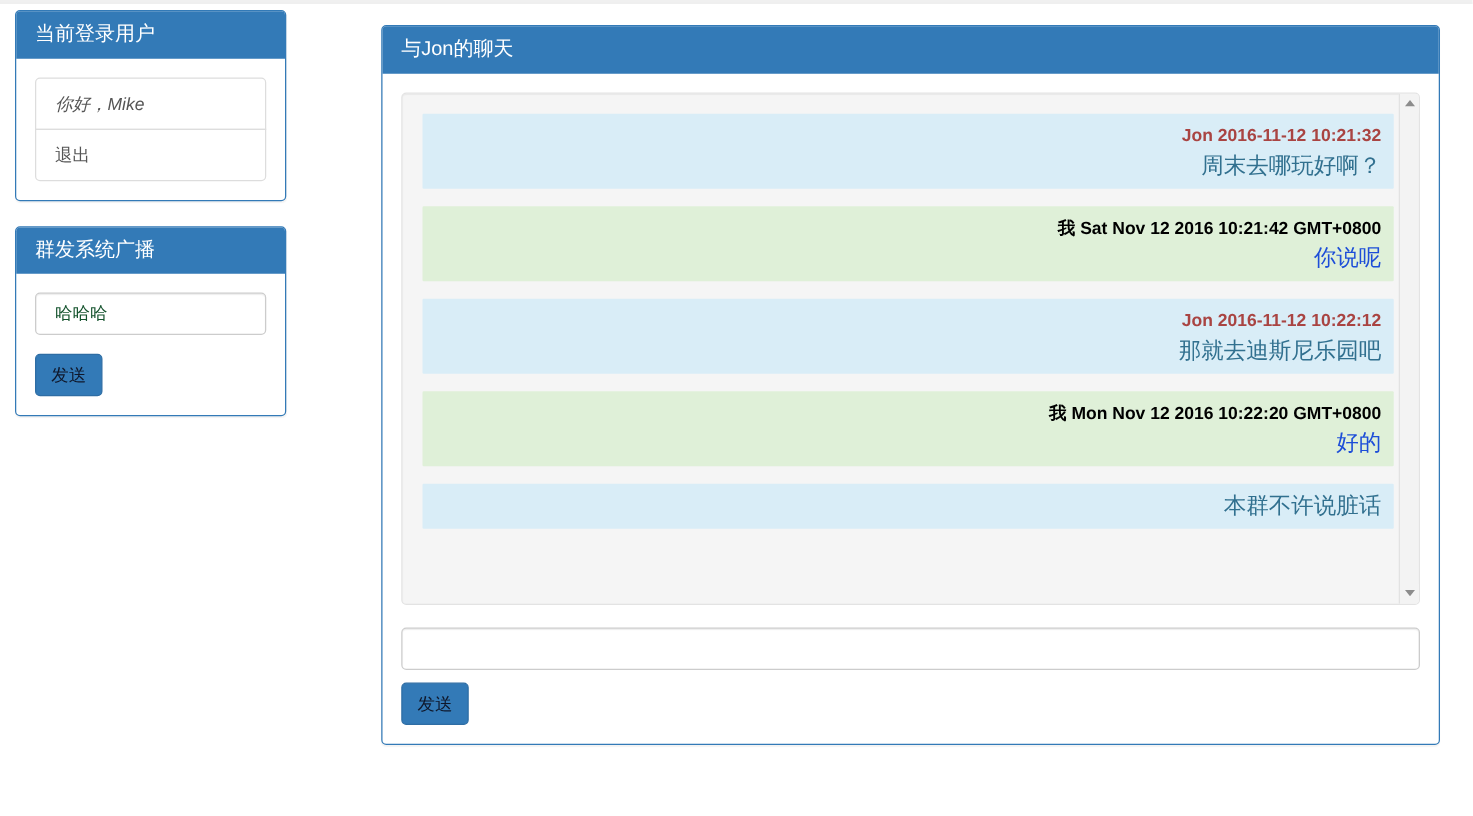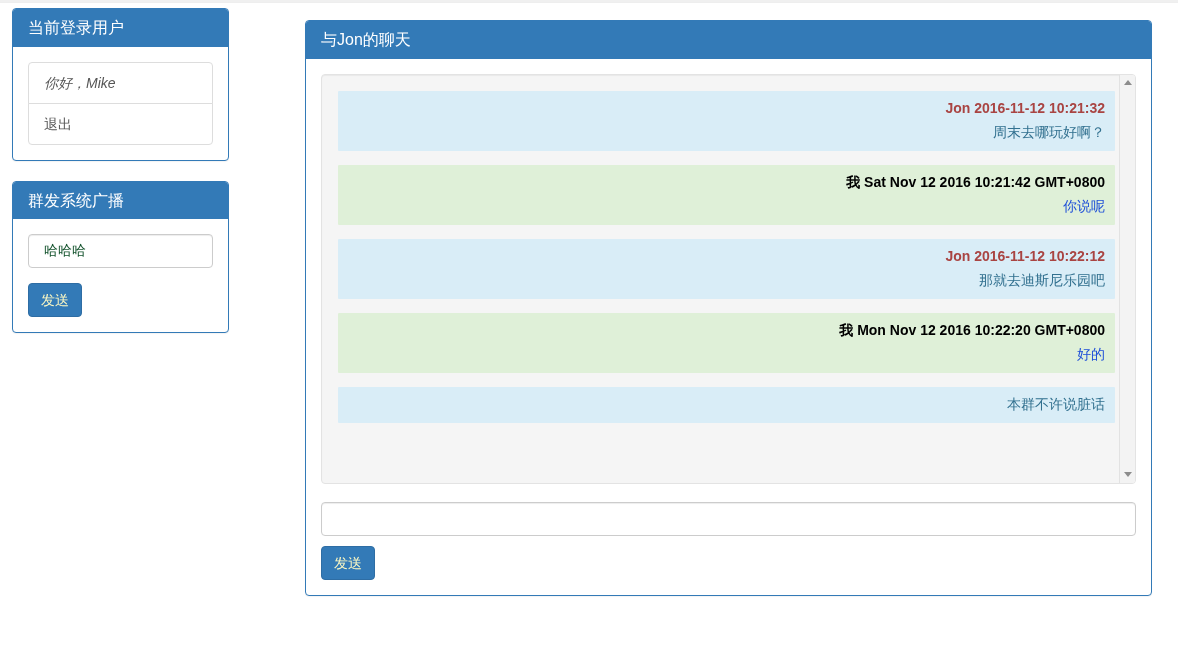--- a/index.html
+++ b/index.html
@@ -125,21 +125,21 @@
     margin-bottom: 0;
     font-size: 14px;
     font-weight: 400;
     line-height: 1.42857143;
     text-align: left;
     white-space: nowrap;
     vertical-align: middle;
     cursor: pointer;
     border: 1px solid #2e6da4;
     border-radius: 4px;
-    color: #fef9c3;
+    color: #0f172a;
     background-color: #337ab7;
     font-family: "Liberation Sans", "DejaVu Sans", sans-serif;
   }
 
   .mt-15 { margin-top: 15px; }
 
   
   .chat-window {
     position: relative;
     height: 400px;
@@ -211,21 +211,21 @@
   .msg-head {
     font-weight: bold;
     font-size: 14px;
     margin-bottom: 6px;
     line-height: 18px;
   }
   .msg-head-other { color: #a94442; }
   .msg-head-self  { color: #000000; }
 
   .msg-body {
-    font-size: 14px;
+    font-size: 18px;
     line-height: 18px;
   }
   .msg-body-other { color: #31708f; }
   .msg-body-self  { color: #1d4ed8; }
 
   .chat-input-row { margin-top: 18px; }
   .chat-send-row  { margin-top: 10px; }
 </style>
 </head>
 <body>

